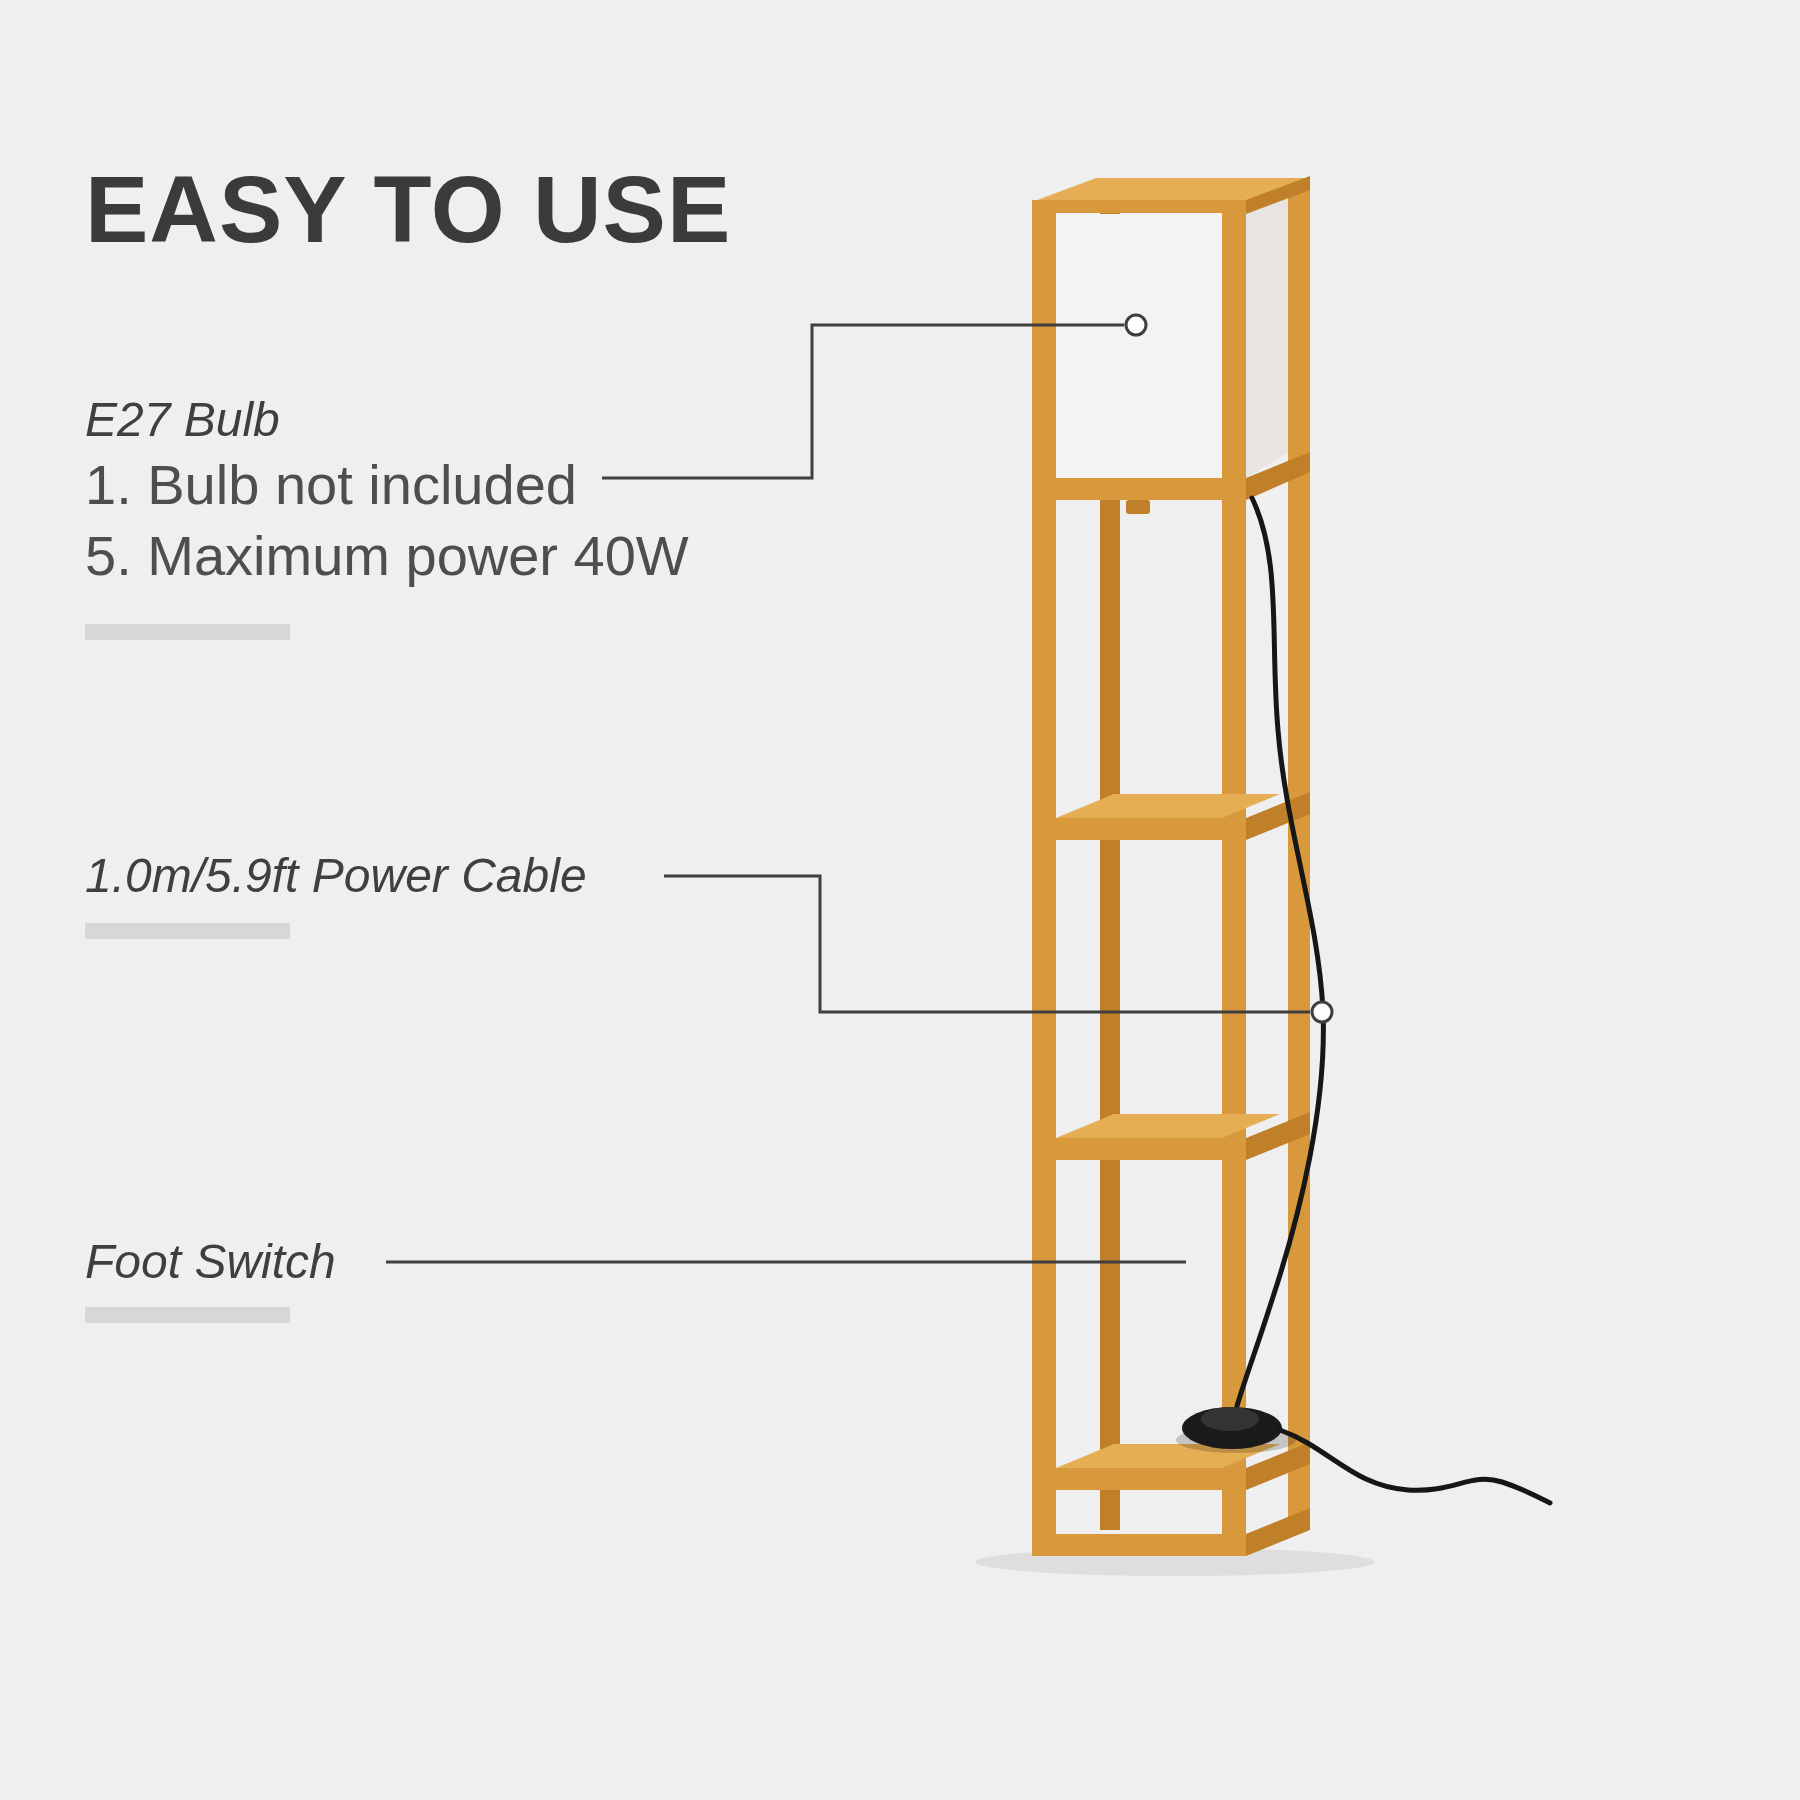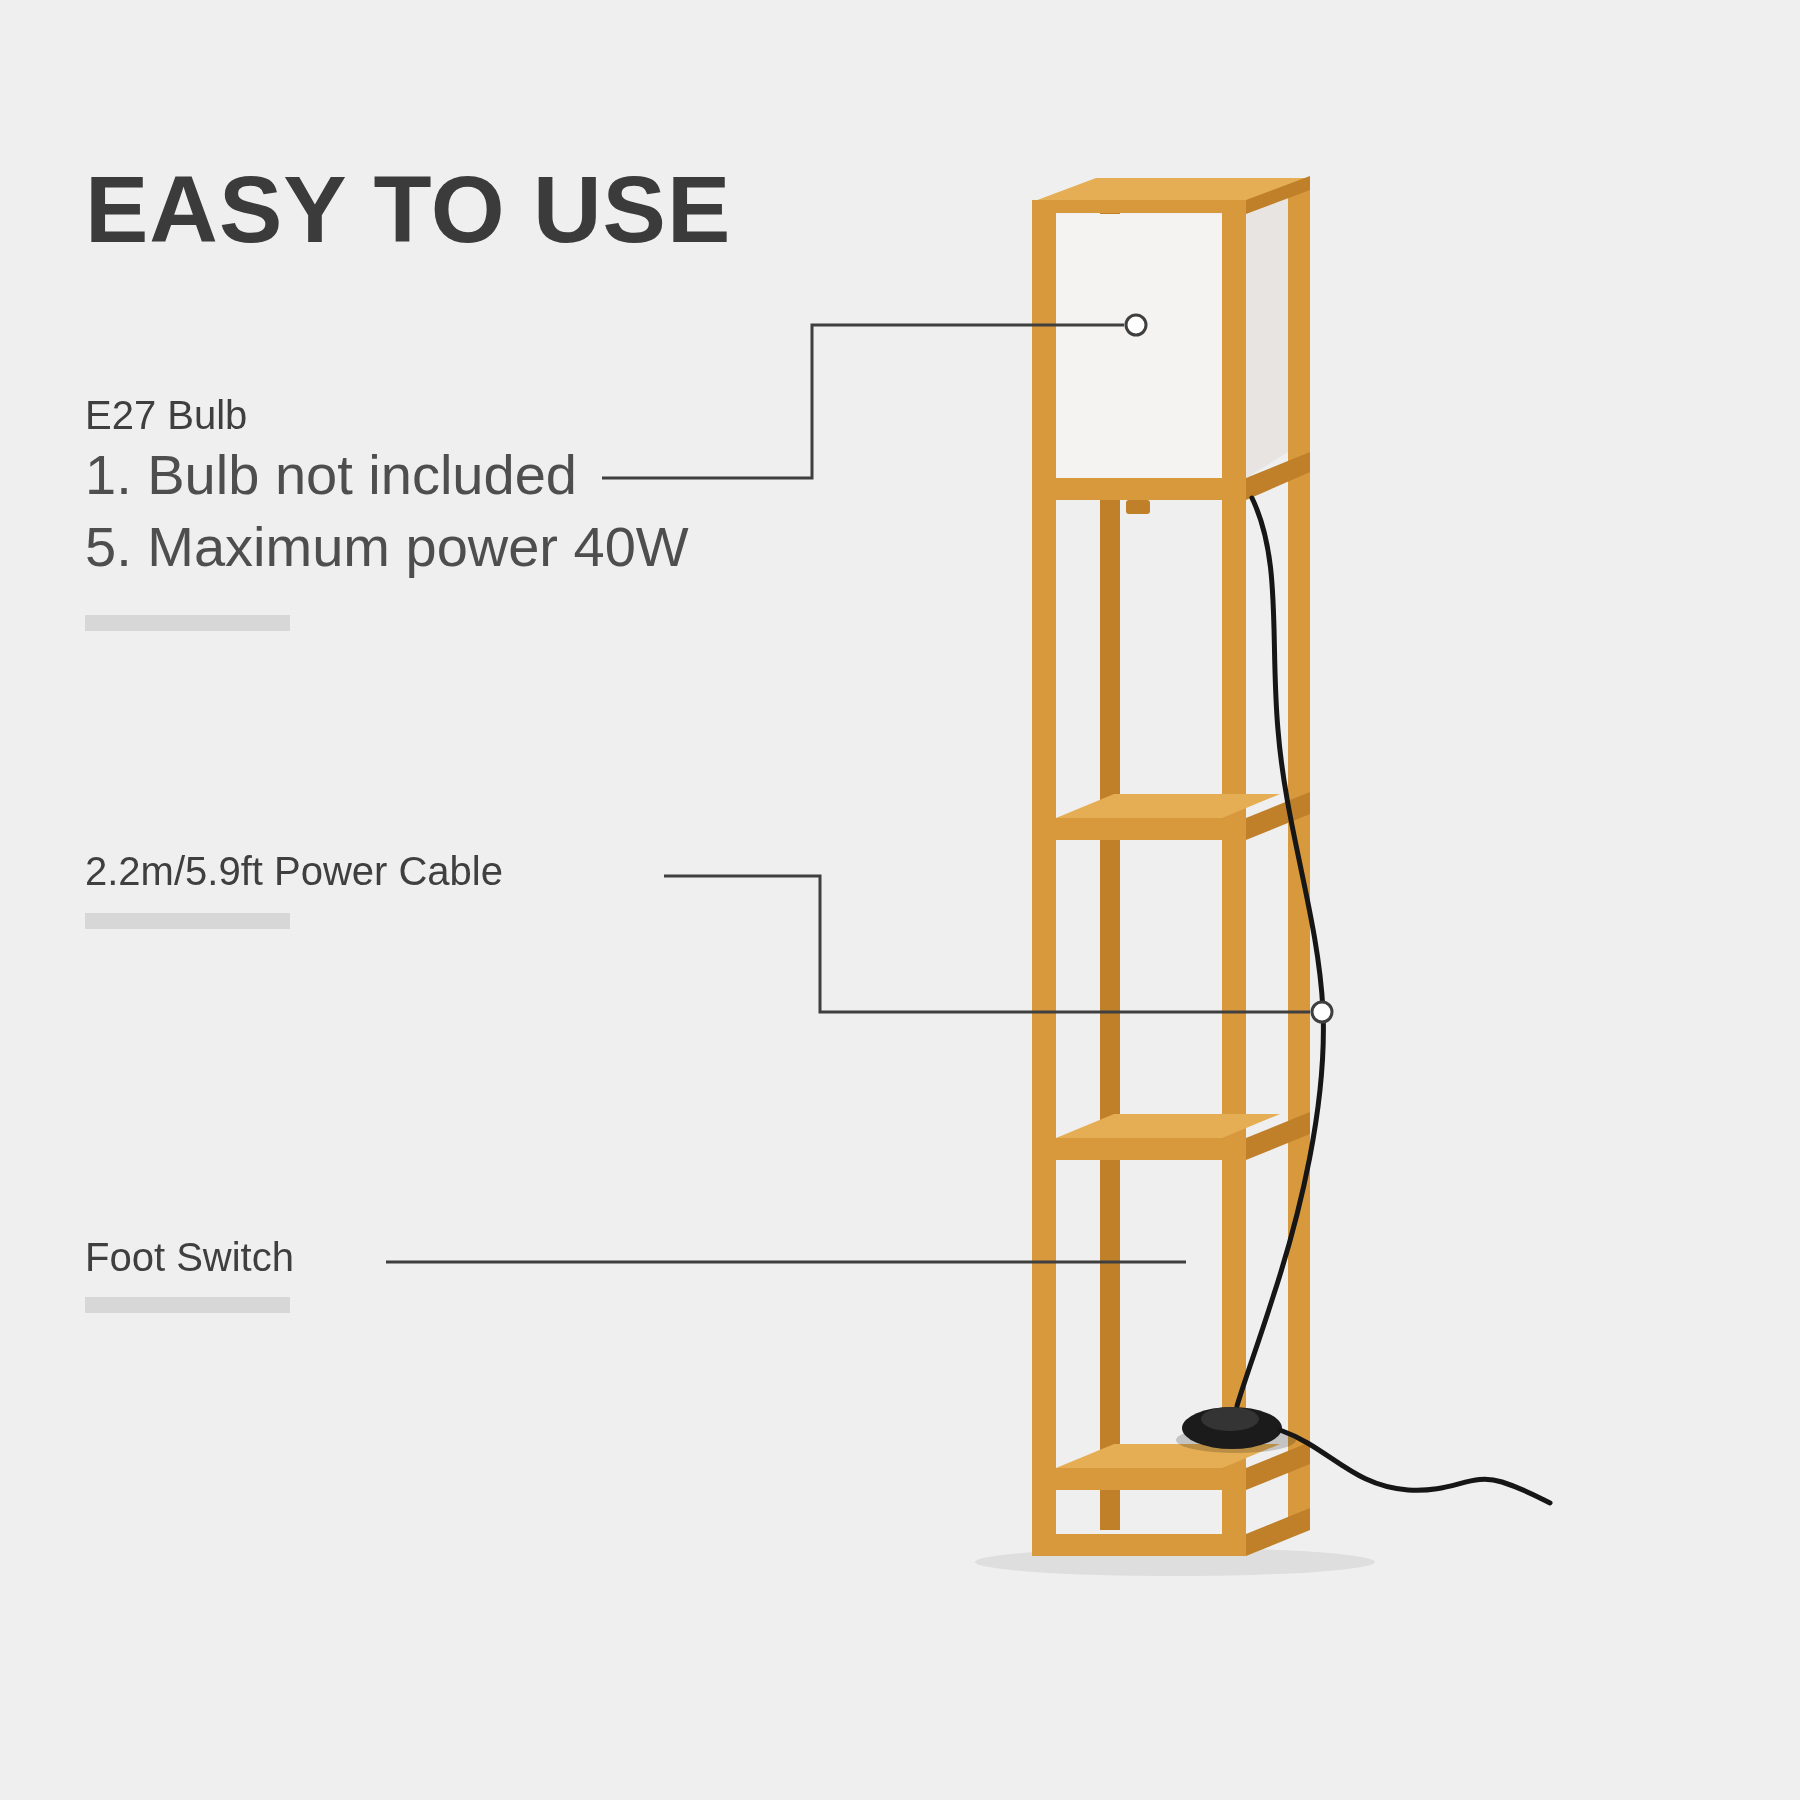--- a/index.html
+++ b/index.html
@@ -33,21 +33,21 @@
   }
   .title{
     position:absolute;left:85px;top:155px;
     font-size:95px;font-weight:700;letter-spacing:1px;
     color:var(--title_text);
   }
   .callout{
     position:absolute;left:85px;
   }
   .callout-heading{
-    font-size:40px;color:#3f3f3f;line-height:1.18;
+    font-size:48px;color:#3f3f3f;line-height:1.18;font-style:italic;
   }
   .callout-note{
     font-size:56px;color:var(--body_text);line-height:1.28;
   }
   .divider{
     width:205px;height:16px;background:var(--divider);
   }
   .callout-bulb{top:392px;}
   .callout-bulb .divider{margin-top:32px;}
   .callout-cable{top:848px;}
@@ -63,21 +63,21 @@
   <div class="title">EASY TO USE</div>
 
   <div class="callout callout-bulb">
     <div class="callout-heading">E27 Bulb</div>
     <div class="callout-note">1. Bulb not included</div>
     <div class="callout-note">5. Maximum power 40W</div>
     <div class="divider"></div>
   </div>
 
   <div class="callout callout-cable">
-    <div class="callout-heading">2.2m/5.9ft Power Cable</div>
+    <div class="callout-heading">1.0m/5.9ft Power Cable</div>
     <div class="divider"></div>
   </div>
 
   <div class="callout callout-switch">
     <div class="callout-heading">Foot Switch</div>
     <div class="divider"></div>
   </div>
 
   <svg class="lamp-svg" viewBox="0 0 1800 1800" width="1800" height="1800">
 

